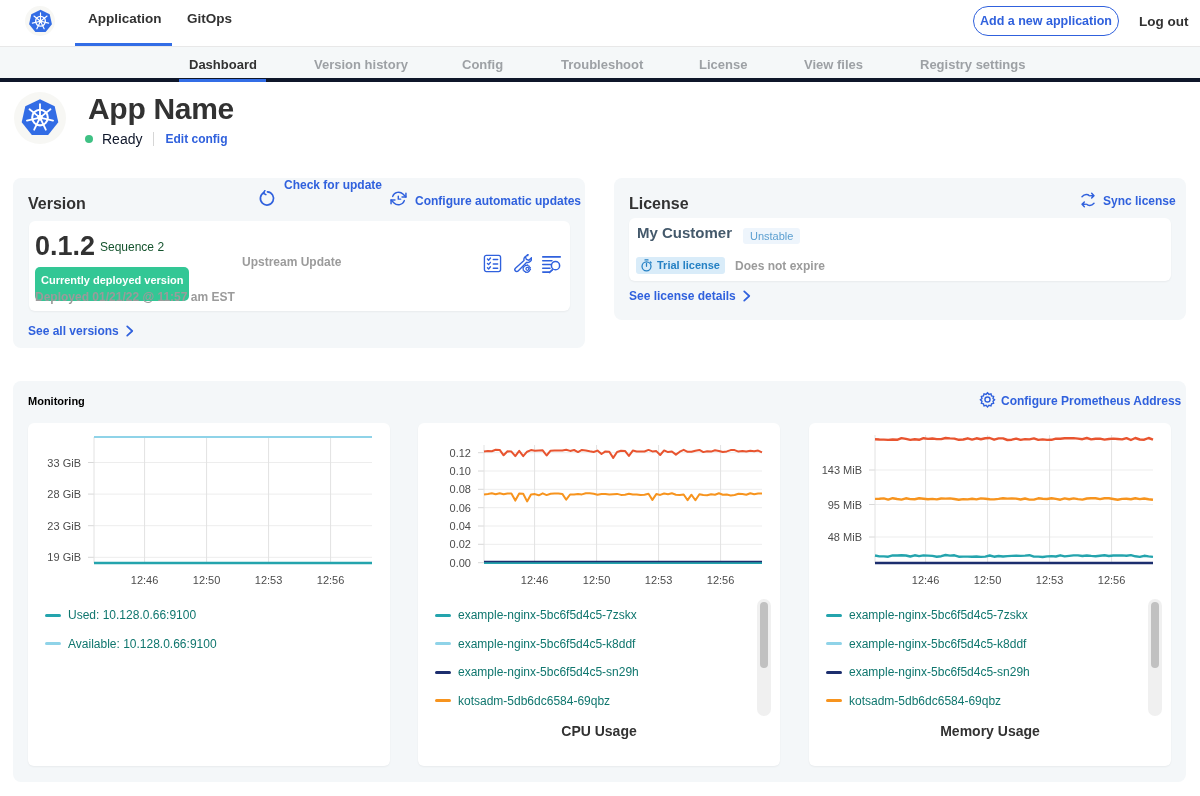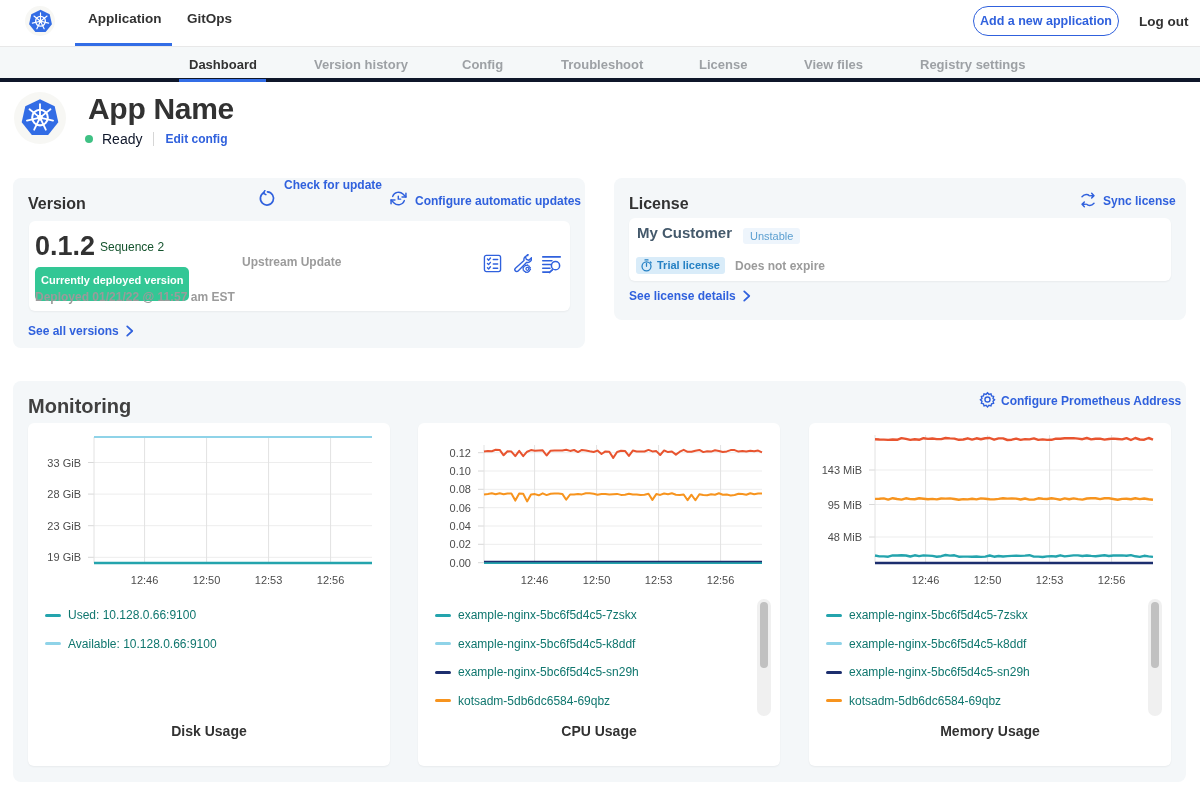--- a/index.html
+++ b/index.html
@@ -34,21 +34,21 @@
 .vbadge { position:absolute; left:6px; top:46px; height:34px; background:#33c795; color:#fff; font-size:11px; font-weight:700; line-height:18px; padding:4px 6px; border-radius:5px; }
 .vdep { position:absolute; left:6px; top:69px; font-size:12px; color:#9b9b9b; font-weight:600; }
 .vup { position:absolute; left:213px; top:34px; font-size:12px; font-weight:700; color:#9b9b9b; }
 .seelink { position:absolute; left:15px; font-size:12px; font-weight:700; color:#3061dd; }
 .linner { left:15px; top:40px; width:542px; height:63px; }
 .lname { position:absolute; left:8px; top:6px; font-size:15px; font-weight:700; color:#44596b; }
 .lbadge { position:absolute; left:114px; top:9.5px; height:16px; background:#eef5fc; color:#5b9fd0; font-size:11px; line-height:16px; padding:0 7px; border-radius:3px; }
 .tbadge { position:absolute; left:7px; top:39px; height:17px; background:#d9ecf9; color:#2581c4; font-size:11px; font-weight:700; line-height:17px; padding:0 5px 0 4px; border-radius:3px; display:flex; align-items:center; }
 .tbadge svg { margin-right:4px; }
 .lexp { position:absolute; left:106px; top:41px; font-size:12px; color:#9b9b9b; font-weight:600; }
-.mtitle { position:absolute; left:15px; top:14px; font-size:20px; font-weight:700; color:#404040; }
+.mtitle { position:absolute; left:15px; top:14px; font-size:11px; font-weight:700; color:#000000; }
 .chartcard { position:absolute; top:42px; width:362px; height:343px; background:#fff; border-radius:6px; box-shadow:0 1px 2px rgba(0,0,0,0.05); }
 #c1 { left:15px; } #c2 { left:405px; } #c3 { left:796px; }
 .plot { position:absolute; left:0; top:0; }
 .legend { position:absolute; left:17px; top:178px; }
 .lgrow { height:28.5px; display:flex; align-items:center; }
 .dash { width:16px; height:3px; border-radius:2px; margin-right:7px; flex:none; }
 .lgtxt { font-size:12px; color:#0f766e; }
 .sbtrack { position:absolute; left:339px; top:176px; width:14px; height:117px; background:#f0f0f0; border-radius:7px; }
 .sbthumb { position:absolute; left:3px; top:3px; width:8px; height:66px; background:#c1c1c1; border-radius:4px; }
 .cctitle { position:absolute; left:0; right:0; top:300px; text-align:center; font-size:14px; font-weight:700; color:#323232; }
@@ -220,21 +220,20 @@
     <div class="legend">
         <div class="lgrow">
           <span class="dash" style="background:#24a4ad"></span>
           <span class="lgtxt">Used: 10.128.0.66:9100</span>
         </div>
         <div class="lgrow">
           <span class="dash" style="background:#8fd3e8"></span>
           <span class="lgtxt">Available: 10.128.0.66:9100</span>
         </div>
       </div>
-    <div class="cctitle">Disk Usage</div>
   </div>
   <div class="chartcard" id="c2">
     <svg class="plot" width="363" height="170" viewBox="0 0 363 170">
 <line x1="66" y1="29.7" x2="344" y2="29.7" stroke="#ededed" stroke-width="1"></line>
 <text x="53" y="33.7" text-anchor="end" font-size="11" fill="#4c4c4c">0.12</text>
 <line x1="60" y1="29.7" x2="66" y2="29.7" stroke="#d8d8d8" stroke-width="1"></line>
 <line x1="66" y1="48.0" x2="344" y2="48.0" stroke="#ededed" stroke-width="1"></line>
 <text x="53" y="52.0" text-anchor="end" font-size="11" fill="#4c4c4c">0.10</text>
 <line x1="60" y1="48.0" x2="66" y2="48.0" stroke="#d8d8d8" stroke-width="1"></line>
 <line x1="66" y1="66.3" x2="344" y2="66.3" stroke="#ededed" stroke-width="1"></line>

